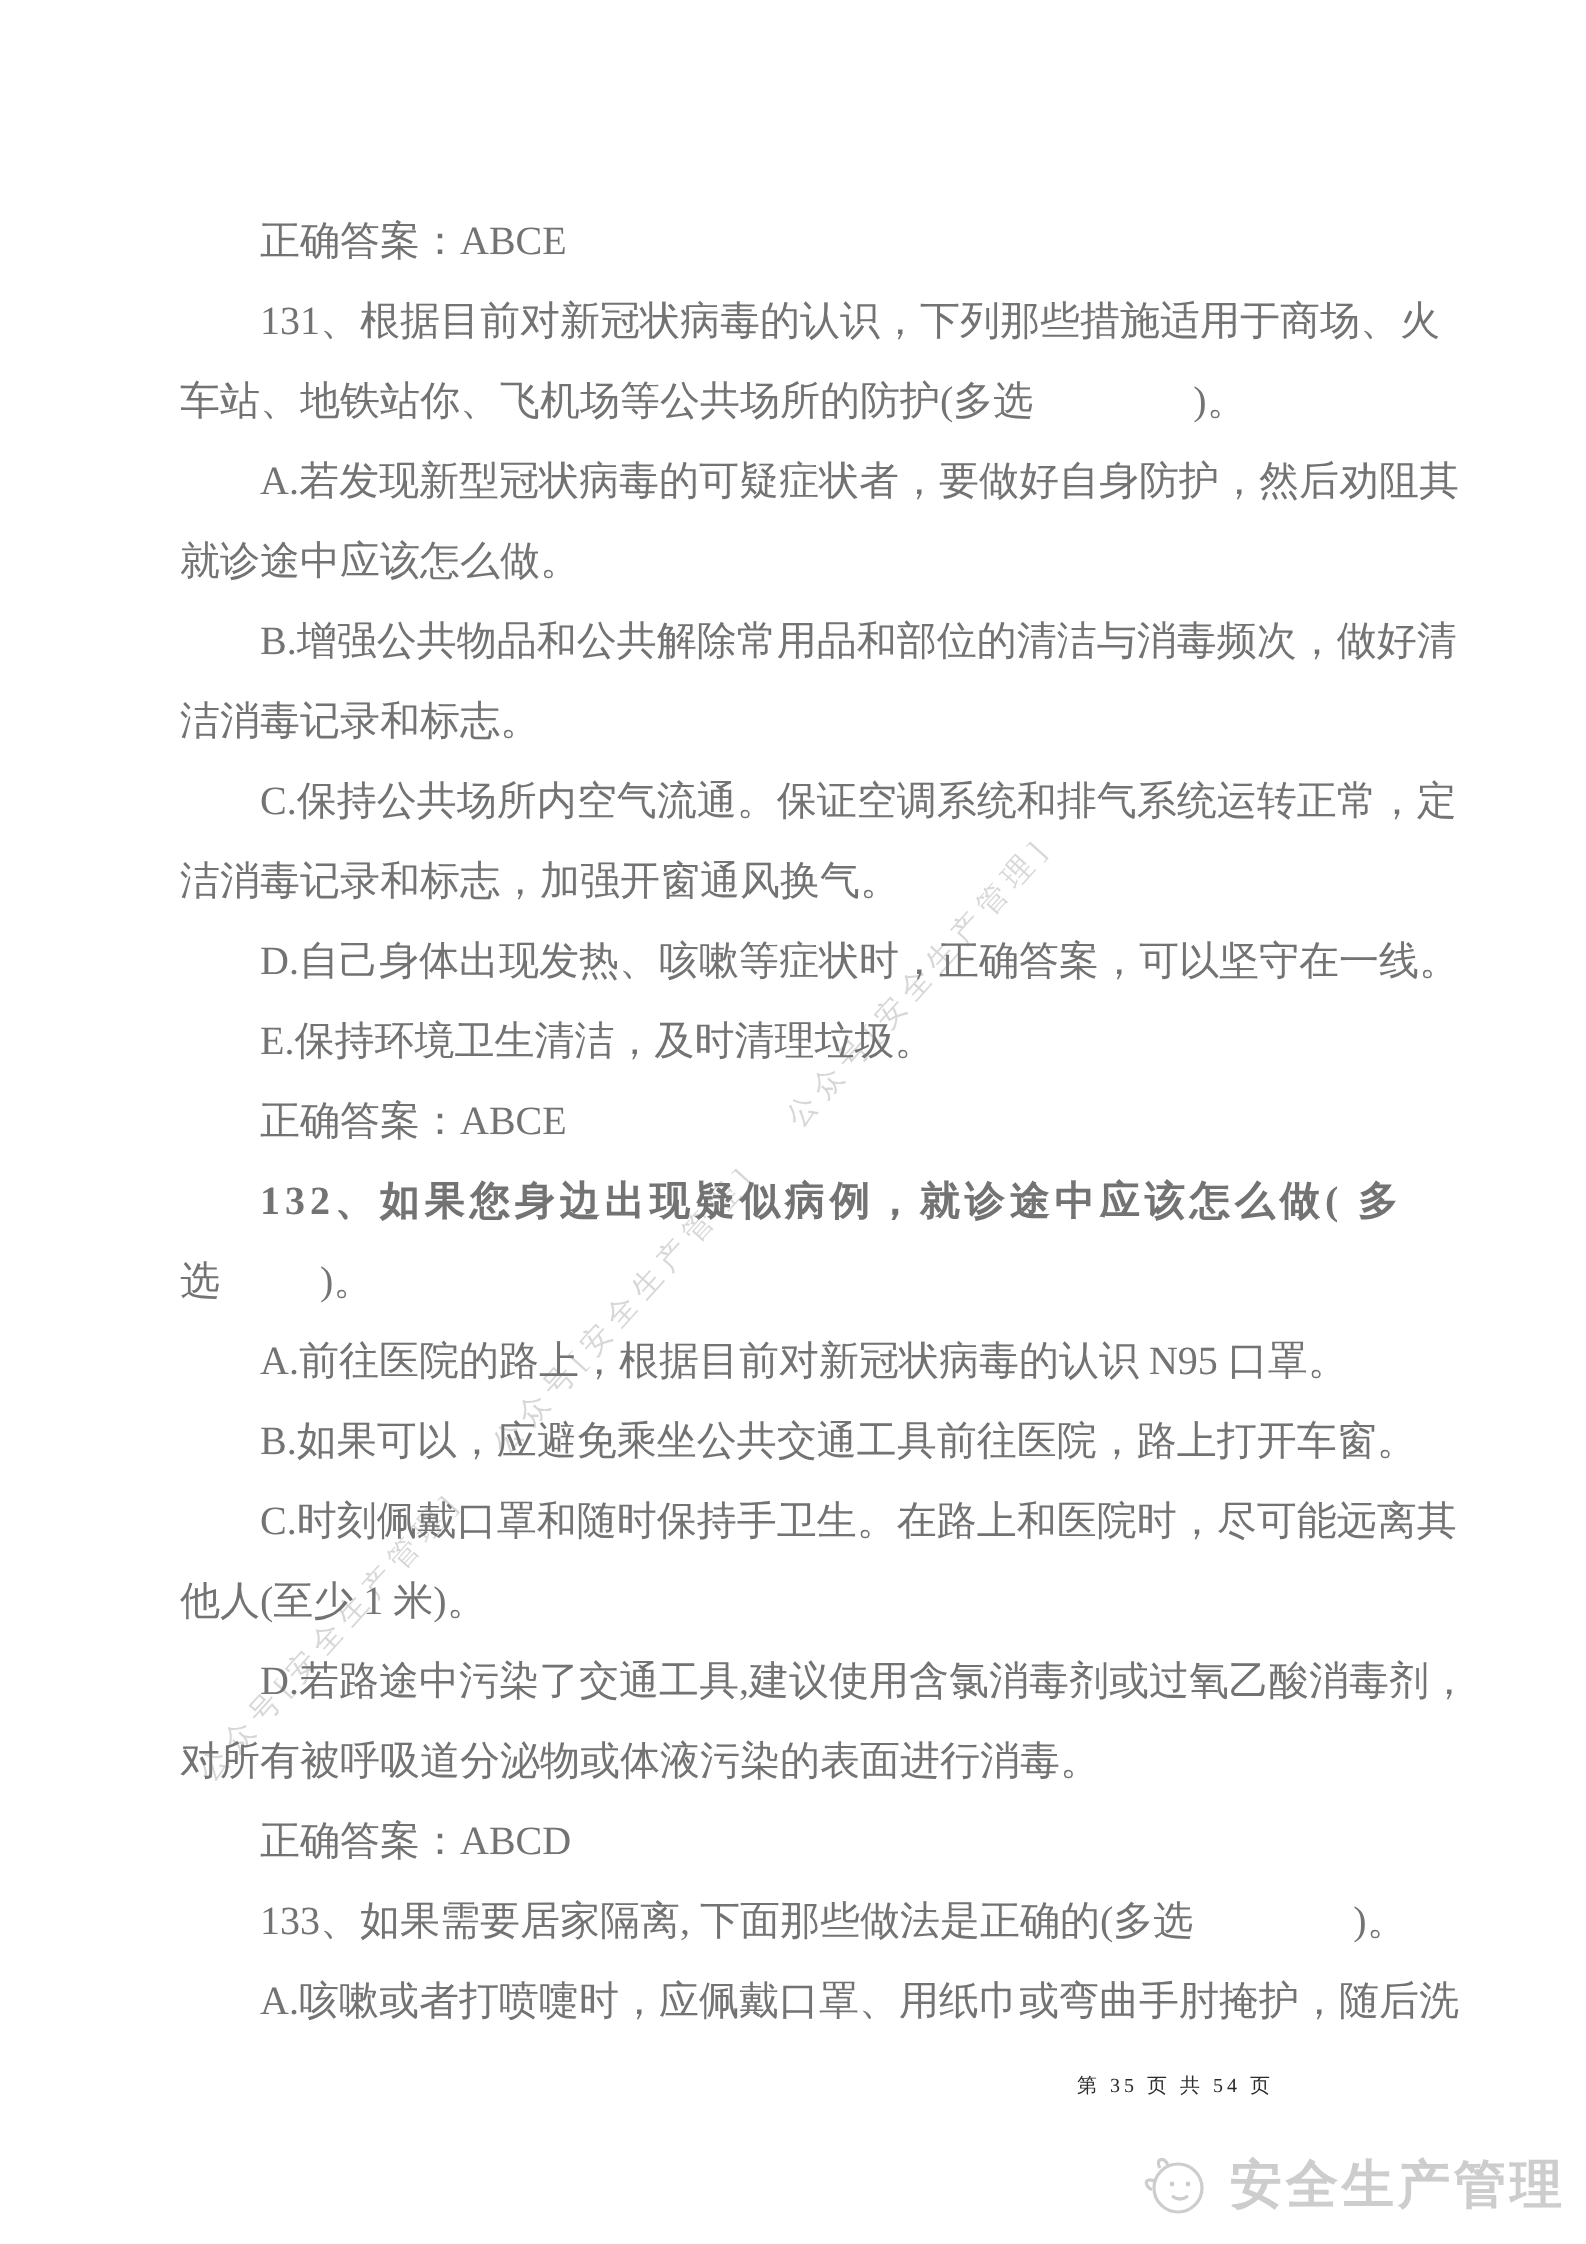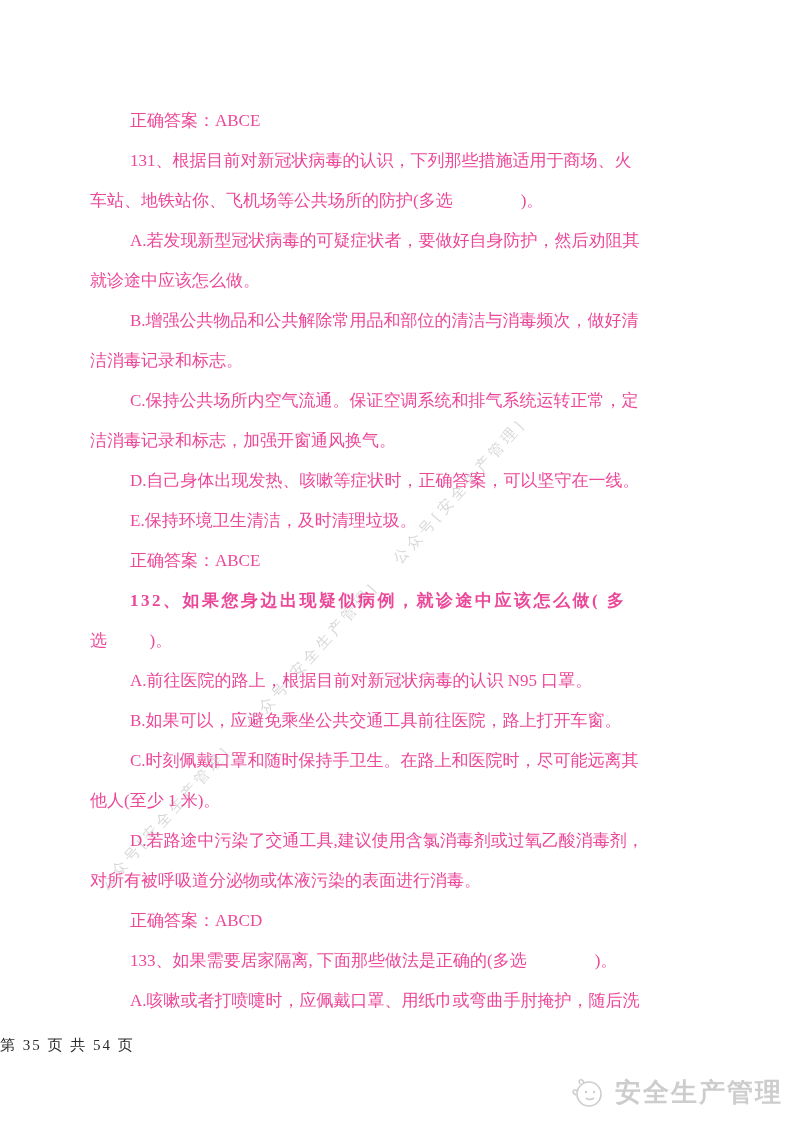--- a/index.html
+++ b/index.html
@@ -11,37 +11,37 @@
     overflow: hidden;
   }
   .page {
     position: absolute; left: 0; top: 0;
     width: 793px; height: 1122px;
     background: #ffffff;
   }
   .content {
     position: absolute; left: 90px; top: 101px;
     width: 625px;
-    color: #ec4899;
-    font-size: 17px;
+    color: #737373;
+    font-size: 20px;
   }
   .line {
     height: 40px;
     line-height: 40px;
     white-space: pre;
     overflow: visible;
   }
   .indent { padding-left: 40px; }
   .spread { letter-spacing: 2.5px; font-weight: bold; }
   .answer { }
   .footer {
     position: absolute;
     left: 0; top: 1036px; width: 637px;
-    text-align: left;
-    font-size: 15px;
+    text-align: right;
+    font-size: 10px;
     letter-spacing: 2px;
     color: #2a2a2a;
   }
   .diag-watermark {
     position: absolute;
     left: 95px; top: 882px;
     width: 1000px;
     transform: rotate(-48deg);
     transform-origin: 0 0;
     font-size: 15px;

